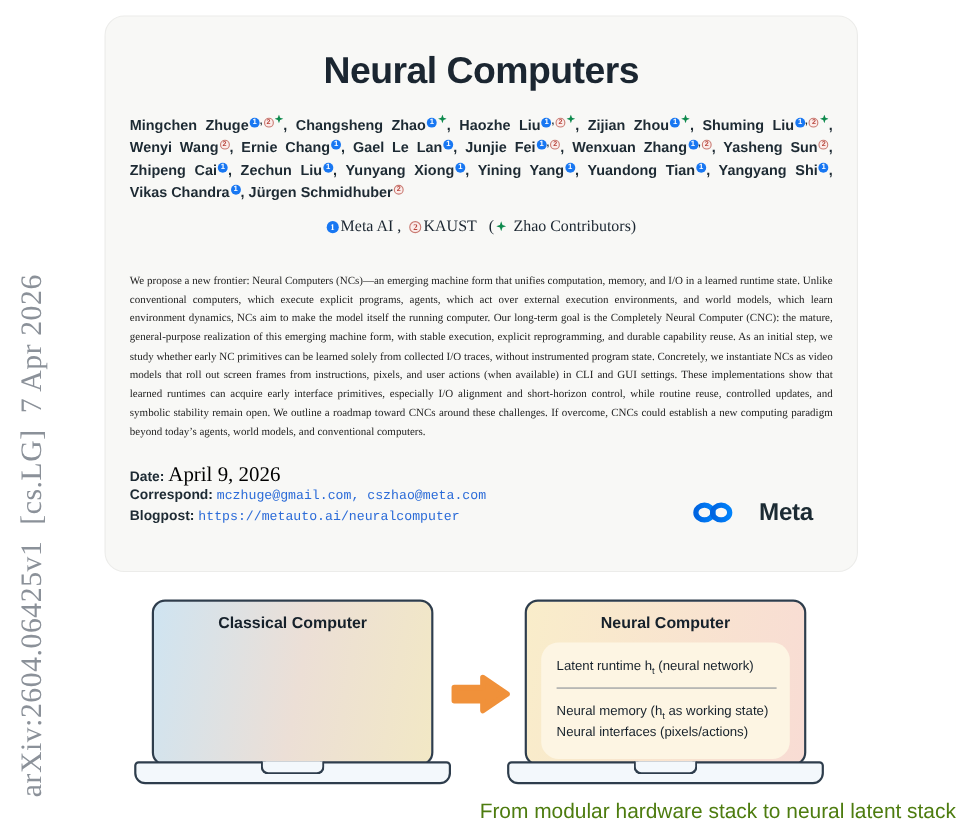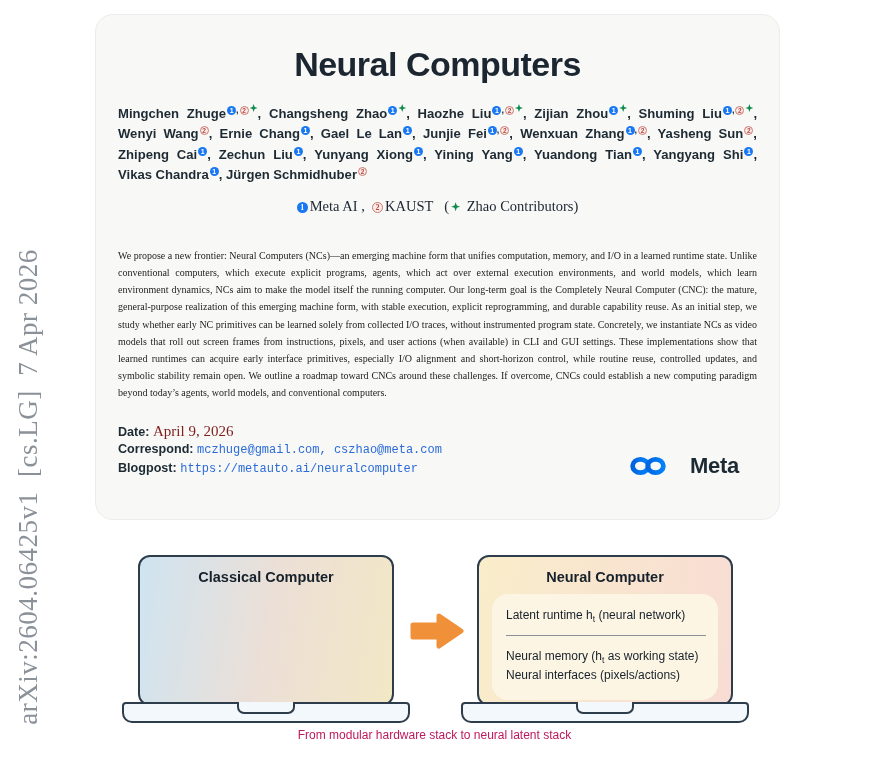--- a/index.html
+++ b/index.html
@@ -58,27 +58,27 @@
   
   .abstract{
     margin-top:32px;
     font-family:"Liberation Serif","DejaVu Serif",serif;
     font-size:10px;line-height:17.1px;color:#1c1c1c;
     text-align:justify;
   }
   
   .meta-block{margin-top:22px;font-size:12.6px;line-height:17.5px;}
   .meta-label{font-weight:700;color:#1d2a33;}
-  .meta-date{font-family:"Liberation Serif","DejaVu Serif",serif;font-size:15px;color:#7f1d1d;}
+  .meta-date{font-family:"Liberation Serif","DejaVu Serif",serif;font-size:19px;color:#000000;}
   .meta-link{font-family:"Liberation Mono","DejaVu Sans Mono",monospace;font-size:12px;color:#2b6bd8;text-decoration:none;}
   
   .meta-logo{position:absolute;right:40px;bottom:40px;display:flex;align-items:flex-start;gap:22px;}
   .meta-logo .wordmark{font-size:22px;font-weight:700;color:#1c2b33;letter-spacing:-0.3px;}
   
-  .laptop{position:absolute;width:288px;top:545px;margin-top:10px;}
+  .laptop{position:absolute;width:288px;top:545px;}
   .laptop.classical{left:122px;}
   .laptop.neural{left:461px;}
   .screen{
     position:relative;margin:0 auto;width:256px;height:151px;
     border:2.5px solid #2e3d4c;border-radius:12px;box-sizing:border-box;
   }
   .classical .screen{background:linear-gradient(100deg,#cfe4f1 0%,#ecdfd6 52%,#f2e8c5 100%);}
   .neural .screen{background:linear-gradient(100deg,#f9edca 0%,#f8dcd4 100%);}
   .screen-title{margin-top:12px;text-align:center;font-weight:700;font-size:14.5px;color:#16212b;}
   .boxes{margin:11px 26px 0 26px;display:flex;flex-direction:column;gap:11px;}
@@ -96,22 +96,22 @@
     border-radius:4px 4px 10px 10px;box-sizing:border-box;
   }
   .notch{
     position:absolute;top:-2.5px;left:50%;transform:translateX(-50%);
     width:58px;height:12px;background:#f3f8fc;
     border:2.5px solid #2e3d4c;border-top:none;
     border-radius:0 0 7px 7px;box-sizing:border-box;
   }
   .arrow-wrap{position:absolute;left:406px;top:608px;}
   .fig-caption{
-    position:absolute;top:728px;left:0;width:869px;text-align:center;
-    font-size:12px;color:#be185d;
+    position:absolute;top:728px;left:0;width:869px;text-align:right;
+    font-size:19px;color:#4d7c0f;
   }
 </style>
 </head>
 <body>
 
 <div class="arxiv-stamp">arXiv:2604.06425v1  [cs.LG]  7 Apr 2026</div>
 
 <div class="card">
 
   <div class="paper-title">Neural Computers</div>

